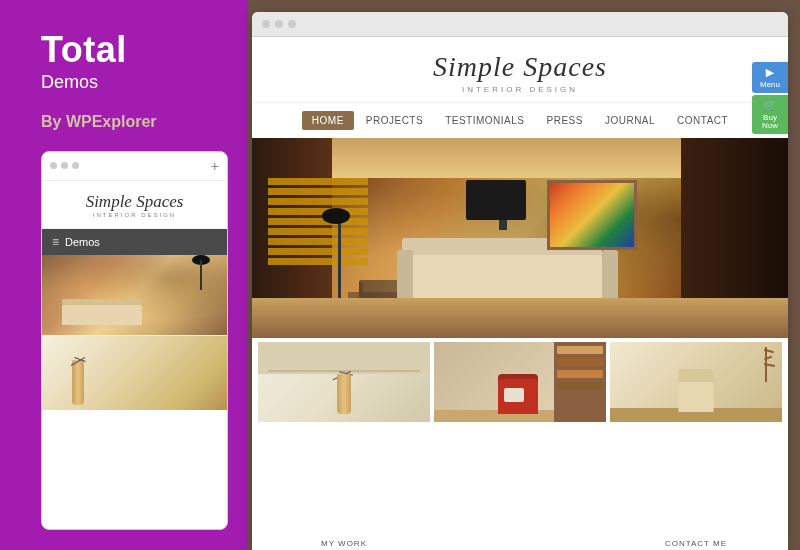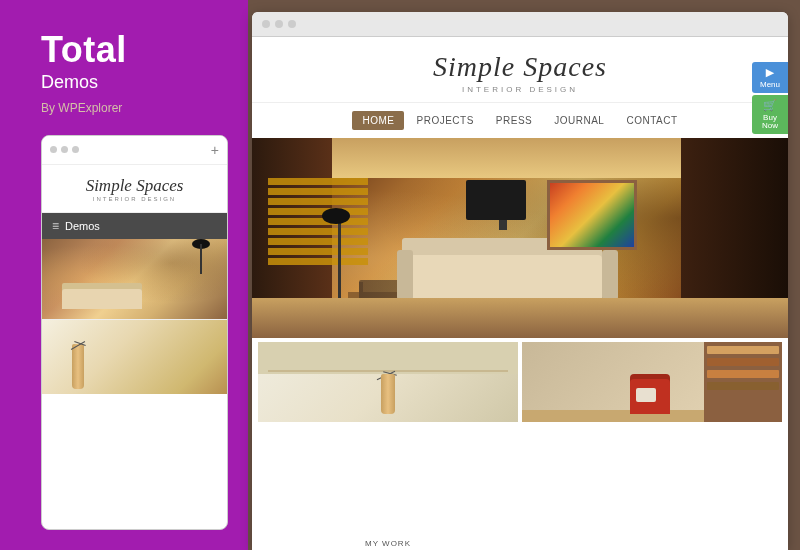--- a/index.html
+++ b/index.html
@@ -29,23 +29,24 @@
       line-height: 1.1;
       letter-spacing: 0.5px;
     }
     .sidebar-subtitle {
       font-size: 18px;
       font-weight: 400;
       color: #fff;
       margin-top: 2px;
     }
     .sidebar-by {
-      font-size: 12px;
+      font-size: 16px;
       color: #d4bfa8;
-      margin-top: 8px;
+      margin-top: 20px;
+      font-weight: bold;
     }
 
     
     .phone-mockup {
       margin-top: 20px;
       background: #fff;
       border-radius: 8px;
       overflow: hidden;
       border: 1.5px solid #ccc;
       position: relative;
@@ -749,20 +750,21 @@
   <div class="website-content">
 
     <div class="site-header">
       <div class="site-logo-text">Simple Spaces</div>
       <div class="site-logo-sub">INTERIOR DESIGN</div>
     </div>
 
     <div class="site-nav">
       <div class="nav-item active">HOME</div>
       <div class="nav-item">PROJECTS</div>
+      <div class="nav-item">TESTIMONIALS</div>
       <div class="nav-item">PRESS</div>
       <div class="nav-item">JOURNAL</div>
       <div class="nav-item">CONTACT</div>
     </div>
 
     <div class="hero-image">
       <div class="hero-overlay"></div>
       <div class="hero-ceiling"></div>
       <div class="hero-wall-left"></div>
       <div class="hero-wall-right"></div>
@@ -817,15 +819,29 @@
               <div class="t2-book"></div>
               <div class="t2-book"></div>
             </div>
             <div class="t2-chair-back"></div>
             <div class="t2-chair"></div>
             <div class="t2-cushion"></div>
           </div>
         </div>
       </div>
 
+      <div class="thumb-item">
+        <div class="thumb-img">
+          <div class="thumb3-bg">
+            <div class="t3-floor"></div>
+            <div class="t3-branch"></div>
+            <div class="t3-branch-l1"></div>
+            <div class="t3-branch-l2"></div>
+            <div class="t3-branch-l3"></div>
+            <div class="t3-chair-back"></div>
+            <div class="t3-chair"></div>
+          </div>
+        </div>
+        <div class="thumb-label">CONTACT ME</div>
+      </div>
     </div>
   </div>
 </div>
 
 </body></html>

